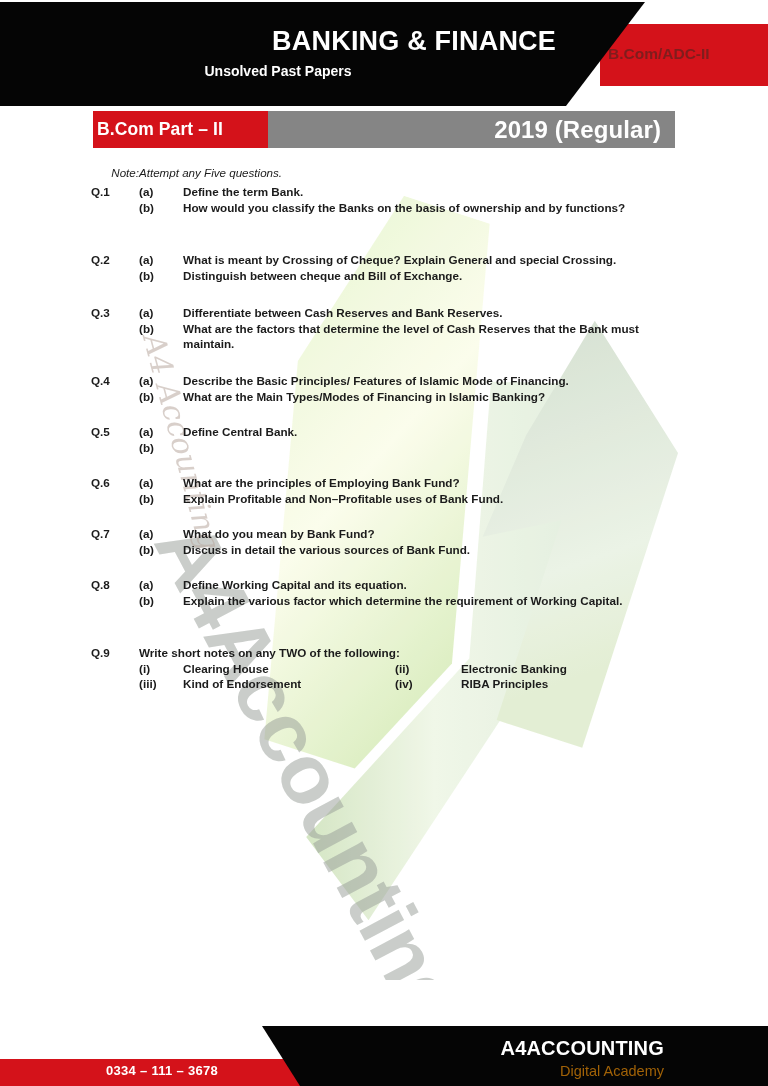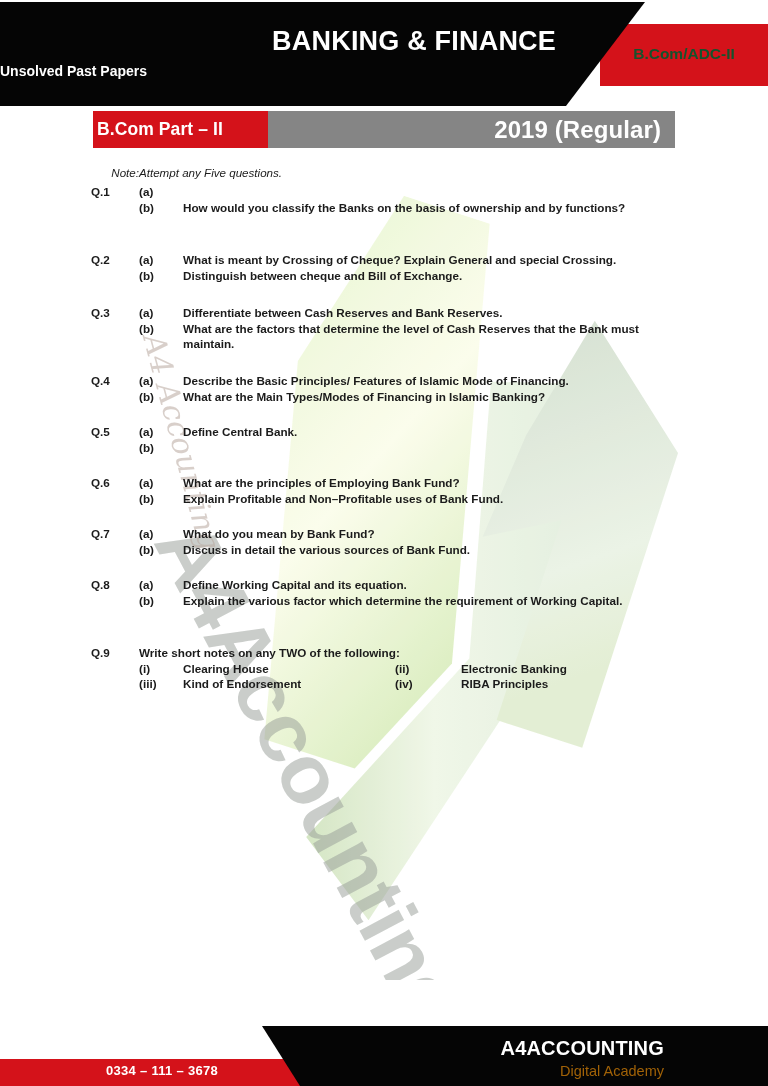--- a/index.html
+++ b/index.html
@@ -44,32 +44,32 @@
     color: #ffffff;
     font-size: 27px;
     font-weight: bold;
     letter-spacing: 0.2px;
     line-height: 1;
   }
   .header-sub {
     position: absolute;
     left: 0; top: 64px;
     width: 556px;
-    text-align: left;
+    text-align: center;
     color: #ffffff;
     font-size: 14px;
     font-weight: bold;
     line-height: 1;
   }
   .header-badge {
     position: absolute;
     left: 608px; top: 46px;
     width: 152px;
-    text-align: center;
-    color: #14532d;
+    text-align: left;
+    color: #7f1d1d;
     font-size: 15.5px;
     font-weight: bold;
     line-height: 1;
   }
 
   
   .bar-row {
     position: absolute;
     left: 93px; top: 111px;
     width: 582px; height: 37px;
@@ -297,20 +297,21 @@
 <div class="body-wrap">
 
   <div class="note-row">
     <span class="note-lbl">Note:</span><span>Attempt any Five questions.</span>
   </div>
 
   <div class="q-block" style="top:184px">
     <div class="q-line">
       <span class="q-num">Q.1</span>
       <span class="q-part">(a)</span>
+      <span class="q-text">Define the term Bank.</span>
     </div>
     <div class="q-line">
       <span class="q-num"></span>
       <span class="q-part">(b)</span>
       <span class="q-text">How would you classify the Banks on the basis of ownership and by functions?</span>
     </div>
   </div>
 
   <div class="q-block" style="top:252px">
     <div class="q-line">

